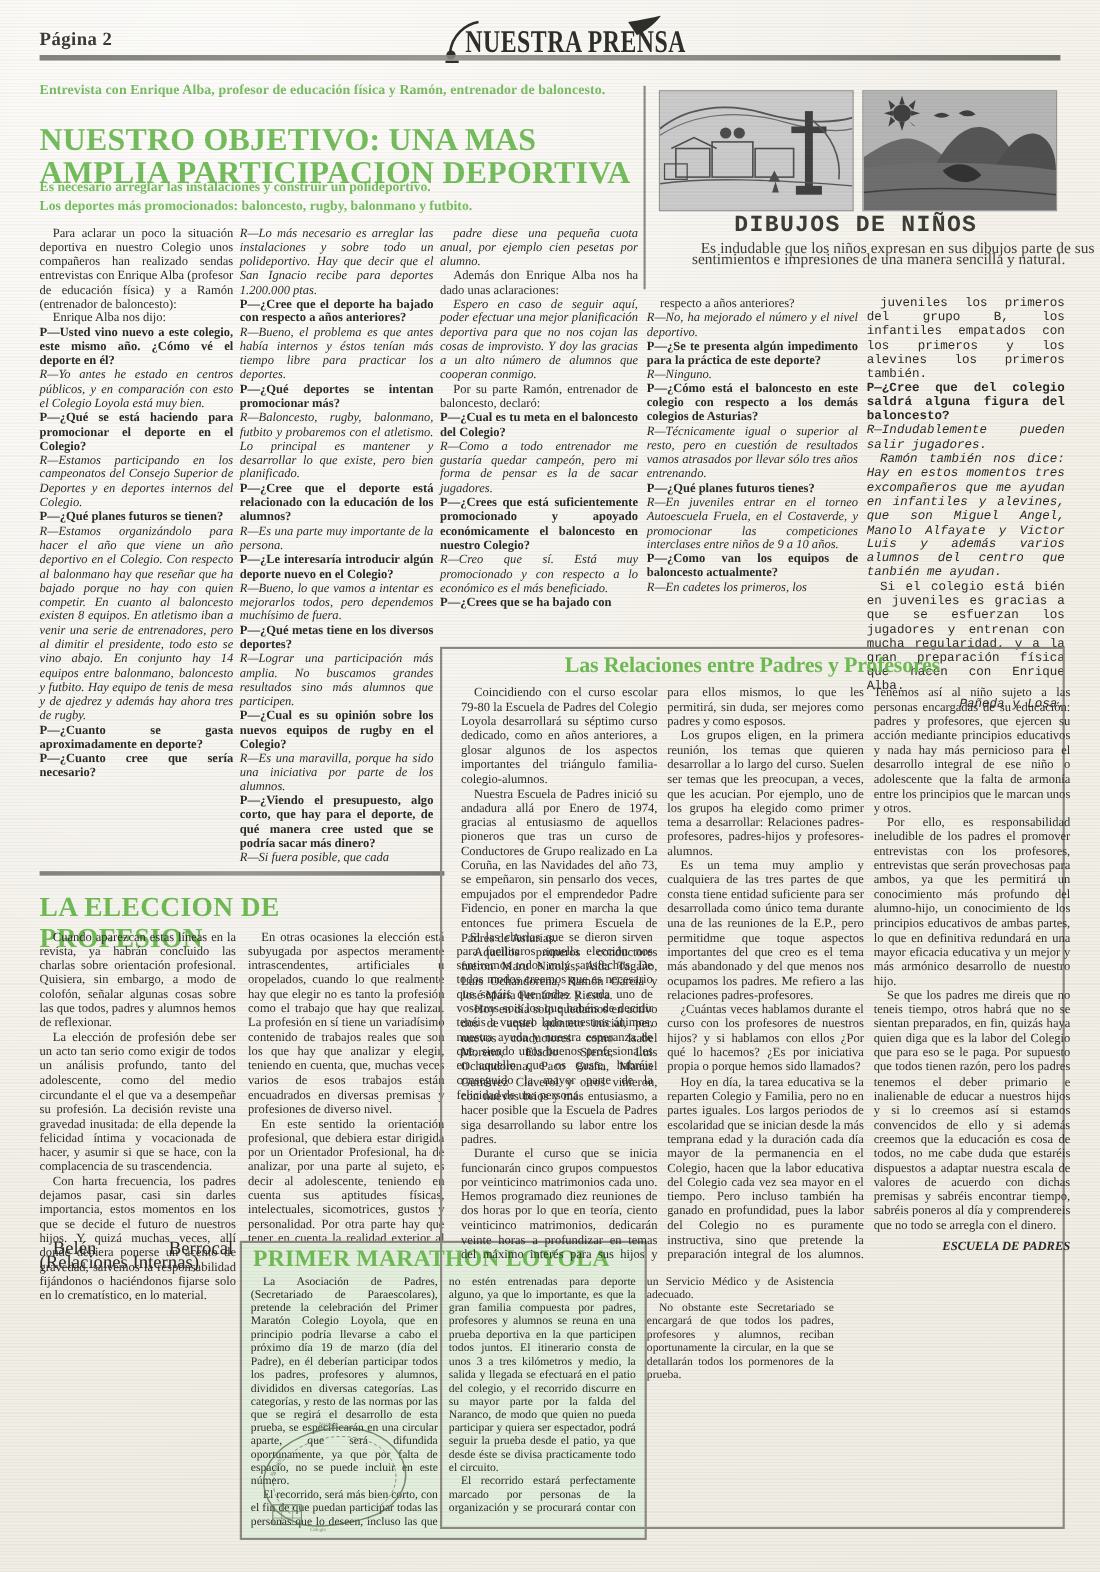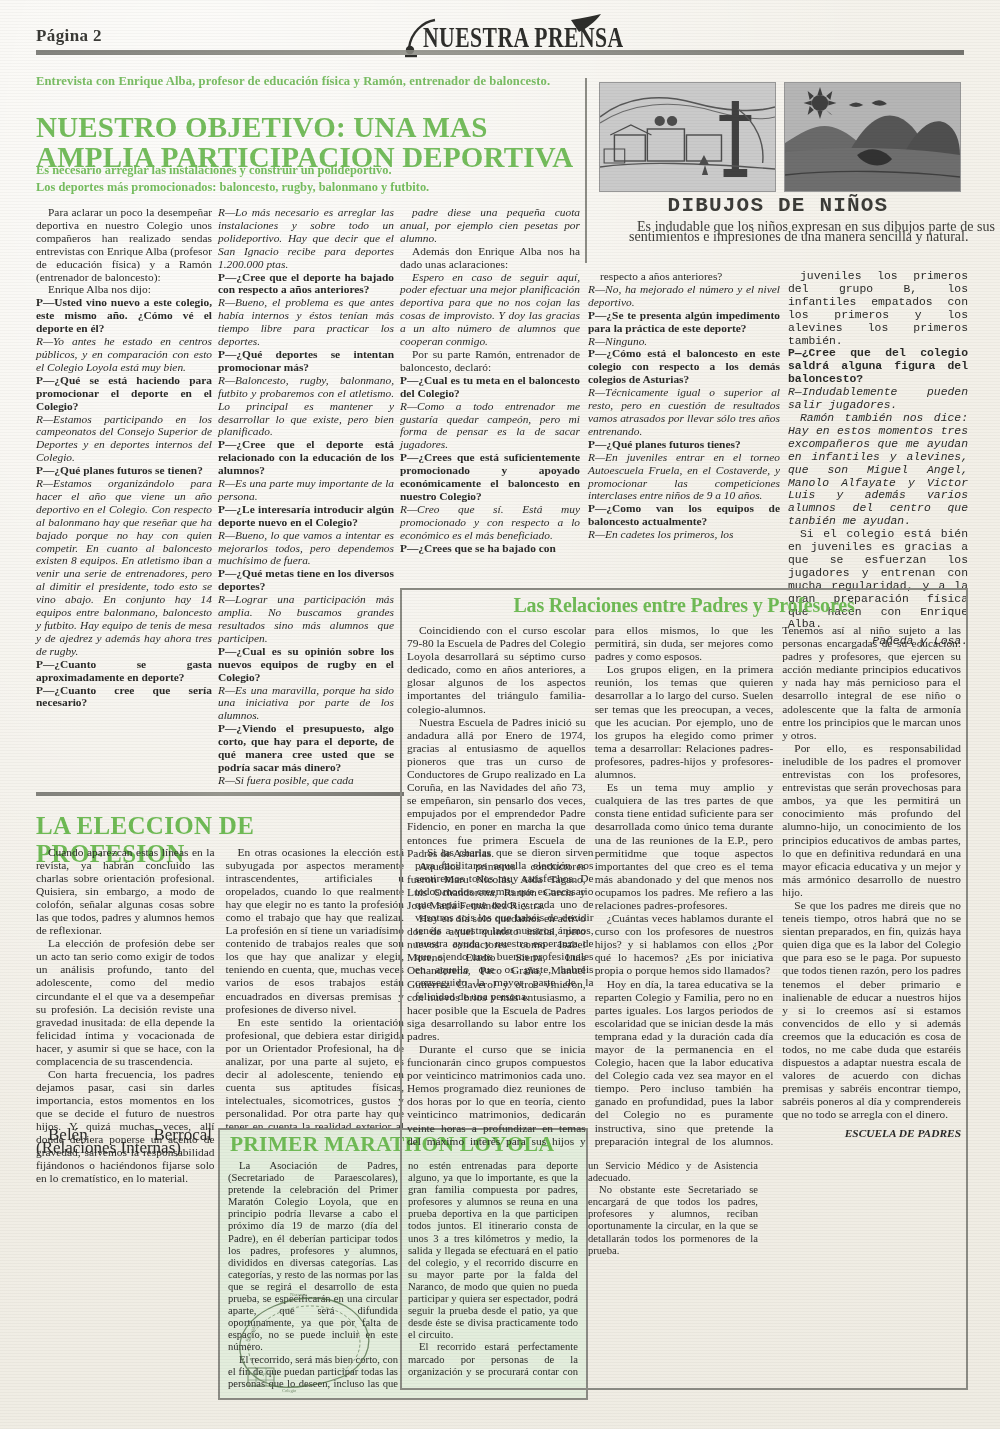--- a/index.html
+++ b/index.html
@@ -113,21 +113,21 @@
   
   #relaciones {
     left:400px; top:588px; width:568px; height:802px;
   }
   #relaciones .frame { border:2px solid #8b8b84; }
   #relaciones .title {
     position:absolute; left:0; top:2px; width:568px; text-align:center;
     font-size:20px; line-height:30px; letter-spacing:-.2px;
   }
   #relaciones .body {
-    position:absolute; left:7px; top:36px; width:554px; height:760px;
+    position:absolute; left:19px; top:36px; width:554px; height:760px;
     column-count:3; column-gap:9px; column-rule:1px solid transparent;
     font-size:11.4px; line-height:13.1px; text-align:justify;
   }
   #relaciones .body p { margin:0; text-indent:12px; }
   #relaciones .body p.sig { text-indent:0; text-align:right; font-style:italic; font-weight:bold; margin-top:5px; }
   
   #eleccion-head {
     position:absolute; left:36px; top:812px; width:368px;
     font-size:25px; line-height:28px; letter-spacing:.3px;
   }
@@ -235,21 +235,21 @@
         </svg>
       </div>
     </div>
     <div class="draw-title">DIBUJOS DE NIÑOS</div>
     <div class="draw-cap">
       <p>Es indudable que los niños expresan en sus dibujos parte de sus sentimientos e impresiones de una manera sencilla y natural.</p>
     </div>
   </div>
 
   <div class="col" id="sport-c1" style="left:36px; top:206px; width:176px; height:375px;">
-      <p>Para aclarar un poco la desempeñar deportiva en nuestro Colegio unos compañeros han realizado sendas entrevistas con Enrique Alba (profesor de educación física) y a Ramón (entrenador de baloncesto):</p>
+      <p>Para aclarar un poco la situación deportiva en nuestro Colegio unos compañeros han realizado sendas entrevistas con Enrique Alba (profesor de educación física) y a Ramón (entrenador de baloncesto):</p>
       <p>Enrique Alba nos dijo:</p>
       <p class="q noind">P—Usted vino nuevo a este colegio, este mismo año. ¿Cómo vé el deporte en él?</p>
       <p class="a noind">R—Yo antes he estado en centros públicos, y en comparación con esto el Colegio Loyola está muy bien.</p>
       <p class="q noind">P—¿Qué se está haciendo para promocionar el deporte en el Colegio?</p>
       <p class="a noind">R—Estamos participando en los campeonatos del Consejo Superior de Deportes y en deportes internos del Colegio.</p>
       <p class="q noind">P—¿Qué planes futuros se tienen?</p>
       <p class="a noind">R—Estamos organizándolo para hacer el año que viene un año deportivo en el Colegio. Con respecto al balonmano hay que reseñar que ha bajado porque no hay con quien competir. En cuanto al baloncesto existen 8 equipos. En atletismo iban a venir una serie de entrenadores, pero al dimitir el presidente, todo esto se vino abajo. En conjunto hay 14 equipos entre balonmano, baloncesto y futbito. Hay equipo de tenis de mesa y de ajedrez y además hay ahora tres de rugby.</p>
       <p class="q noind">P—¿Cuanto se gasta aproximadamente en deporte?</p>
       <p class="q noind">P—¿Cuanto cree que sería necesario?</p>
     </div>

